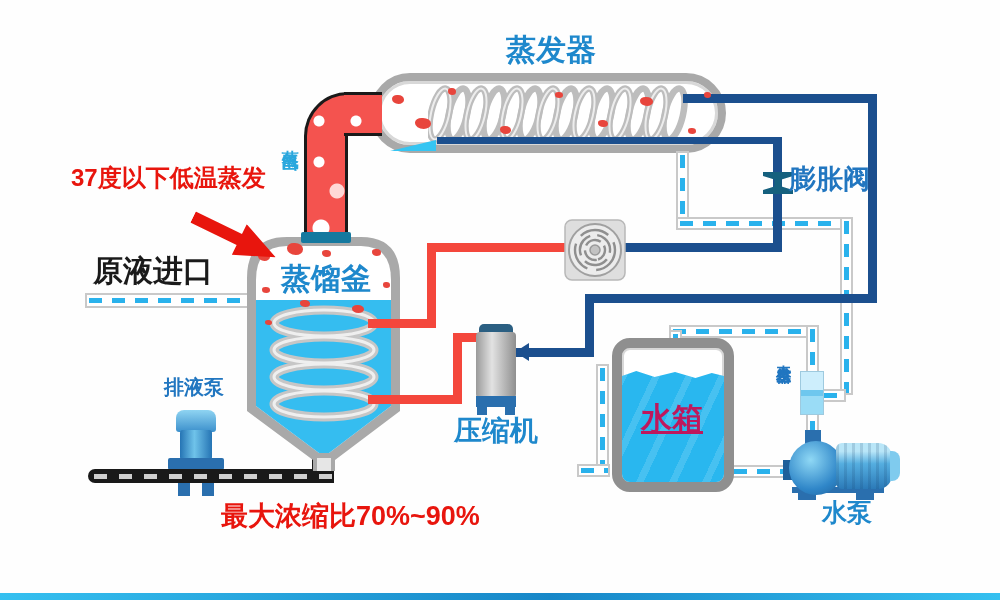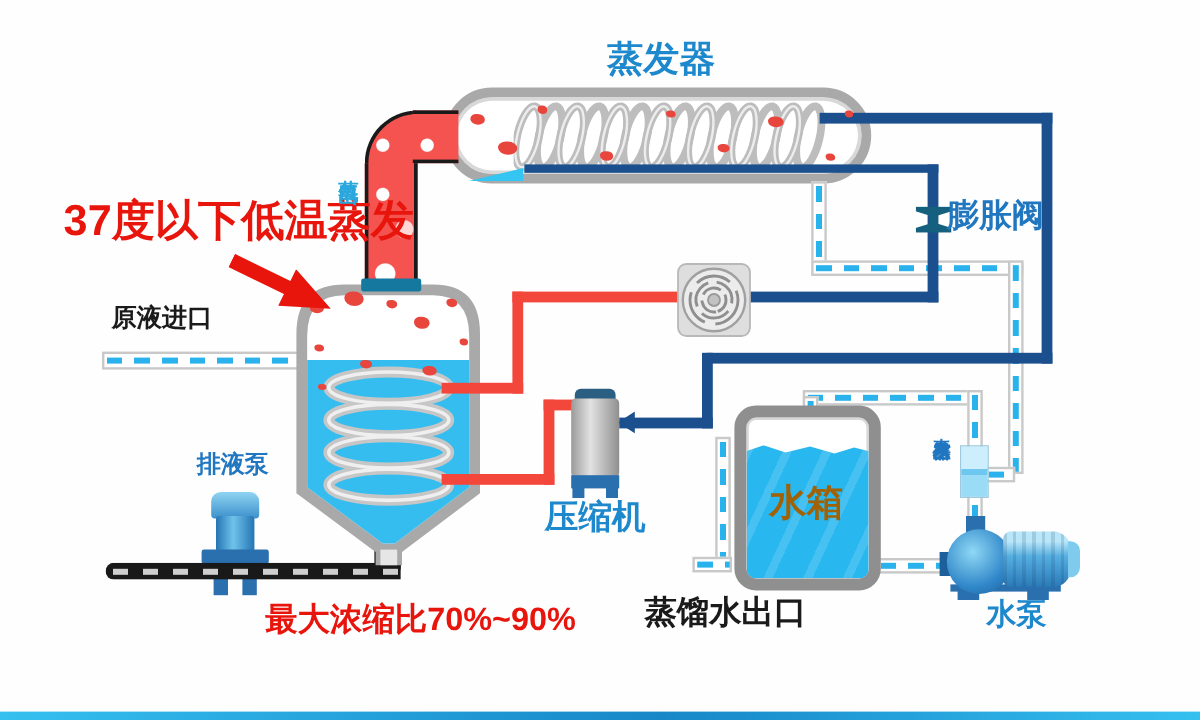--- a/index.html
+++ b/index.html
@@ -34,21 +34,21 @@
      background-image:radial-gradient(circle at 12px 26px,#fff 0 5px,rgba(0,0,0,0) 6px),
        radial-gradient(circle at 30px 55px,#ffd8d6 0 7px,rgba(0,0,0,0) 8px),
        radial-gradient(circle at 14px 92px,#fff 0 8px,rgba(0,0,0,0) 9px),
        radial-gradient(circle at 30px 128px,#fff 0 5px,rgba(0,0,0,0) 6px),
        radial-gradient(circle at 10px 158px,#ffd8d6 0 6px,rgba(0,0,0,0) 7px),
        radial-gradient(circle at 24px 185px,#fff 0 7px,rgba(0,0,0,0) 8px);}
   .spl{position:absolute;background:#e8453c;border-radius:45% 55% 50% 60%;}
   
   .lbl{position:absolute;font-weight:bold;white-space:nowrap;line-height:1.05;}
   .blue{color:#1e88cc;} .blue2{color:#2176c0;} .cyan{color:#2aa7dd;}
-  .red{color:#e8150d;} .blk{color:#1a1a1a;} .white{color:#a16207;}
+  .red{color:#e8150d;} .blk{color:#1a1a1a;} .white{color:#be185d;text-decoration:underline;}
   .vert{writing-mode:vertical-rl;text-orientation:upright;letter-spacing:2px;}
   .outline-w{text-shadow:-2px -2px 0 #fff,2px -2px 0 #fff,-2px 2px 0 #fff,2px 2px 0 #fff,
              -3px 0 0 #fff,3px 0 0 #fff,0 -3px 0 #fff,0 3px 0 #fff;}
   .arrow-red{position:absolute;left:193px;top:200px;width:92px;height:34px;background:#e8150d;
        clip-path:polygon(0 32%,56% 32%,56% 0,100% 50%,56% 100%,56% 68%,0 68%);
        transform:rotate(26deg);transform-origin:0 50%;}
   .valve{position:absolute;left:763px;top:172px;width:30px;height:22px;background:#15607e;
        clip-path:polygon(0 0,100% 0,100% 18%,62% 34%,62% 66%,100% 82%,100% 100%,
                          0 100%,0 82%,38% 66%,38% 34%,0 18%);}
   .arrowhead-left{position:absolute;width:0;height:0;border-top:9px solid rgba(0,0,0,0);
@@ -224,25 +224,25 @@
   <div class="spl" style="left:372px;top:249px;width:9px;height:7px;"></div>
   <div class="spl" style="left:262px;top:287px;width:8px;height:6px;"></div>
   <div class="spl" style="left:300px;top:300px;width:10px;height:7px;"></div>
   <div class="spl" style="left:352px;top:305px;width:12px;height:8px;"></div>
   <div class="spl" style="left:383px;top:282px;width:7px;height:6px;"></div>
   <div class="spl" style="left:265px;top:320px;width:7px;height:5px;"></div>
 
   <div class="arrow-red"></div>
 
   <div class="lbl blue" style="left:506px;top:34px;font-size:30px;font-family:Liberation Serif, serif;">蒸发器</div>
-  <div class="lbl red" style="left:53px;top:165px;font-size:36px;">37度以下低温蒸发</div>
+  <div class="lbl red" style="left:71px;top:165px;font-size:24px;">37度以下低温蒸发</div>
   <div class="lbl cyan vert" style="left:281px;top:136px;font-size:17px;height:80px;">蒸气出口</div>
-  <div class="lbl blk" style="left:93px;top:255px;font-size:21px;">原液进口</div>
+  <div class="lbl blk" style="left:93px;top:255px;font-size:30px;">原液进口</div>
+  <div class="lbl blue outline-w" style="left:281px;top:263px;font-size:30px;">蒸馏釜</div>
   <div class="lbl blue2" style="left:789px;top:165px;font-size:27px;">膨胀阀</div>
   <div class="lbl blue2" style="left:164px;top:377px;font-size:20px;">排液泵</div>
   <div class="lbl blue" style="left:454px;top:416px;font-size:28px;">压缩机</div>
   <div class="lbl white" style="left:641px;top:403px;font-size:31px;">水箱</div>
   <div class="lbl blue2 vert" style="left:776px;top:353px;font-size:15px;height:95px;letter-spacing:1px;">真空发生器</div>
   <div class="lbl blue" style="left:822px;top:499px;font-size:25px;">水泵</div>
-  <div class="lbl blk" style="left:537px;top:496px;font-size:27px;">蒸馏水出口</div>
   <div class="lbl red" style="left:221px;top:502px;font-size:27px;">最大浓缩比70%~90%</div>
 
 </div>
 
 </body></html>

